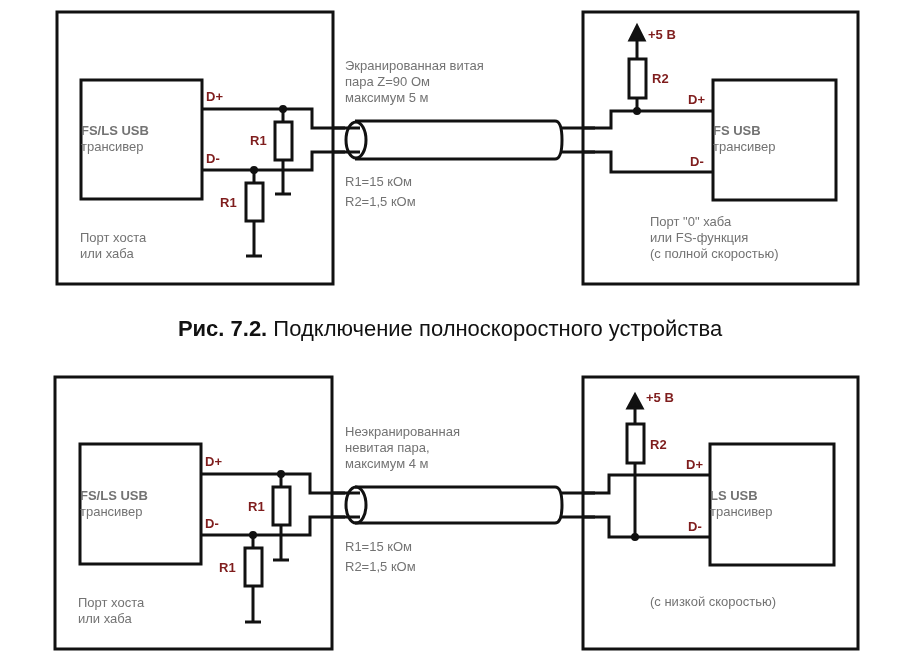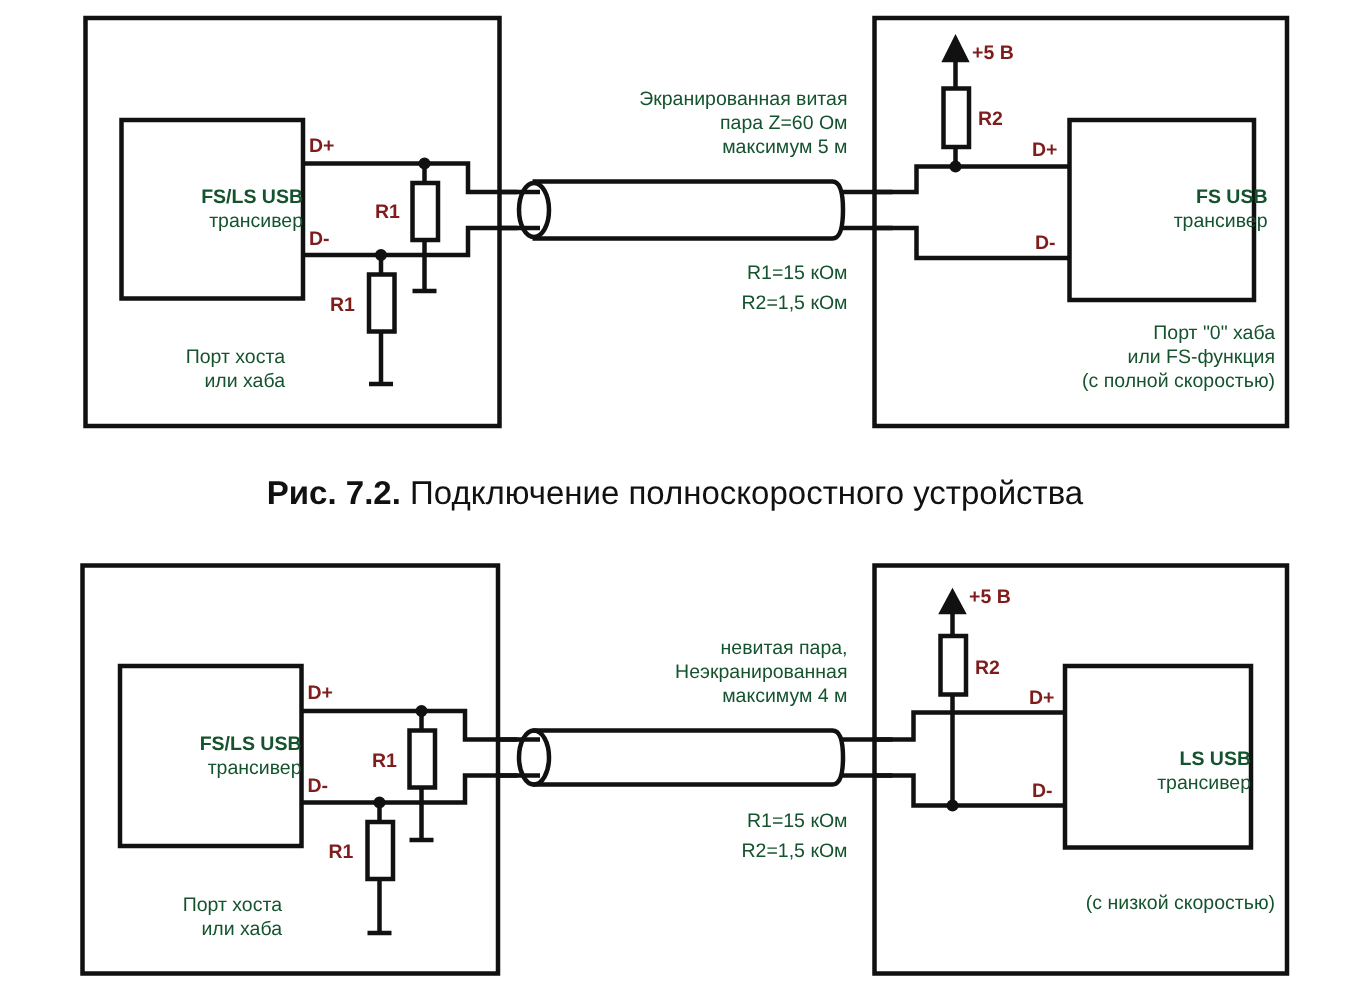--- a/index.html
+++ b/index.html
@@ -1,20 +1,20 @@
 <!DOCTYPE html>
 <html><head>
 <meta charset="utf-8">
 <style>
   html, body { margin:0; padding:0; background:#ffffff; }
   body { width:900px; height:669px; position:relative; overflow:hidden;
          font-family:"Liberation Sans", sans-serif; color:#111; }
   svg { position:absolute; left:0; top:0; }
   .t { position:absolute; font-family:"Liberation Sans", sans-serif; font-size:13px;
-       font-weight:bold; color:#14532d; text-align:right; line-height:16px; white-space:nowrap; }
+       font-weight:bold; color:#737373; text-align:left; line-height:16px; white-space:nowrap; }
   .lbl { position:absolute; font-family:"Liberation Sans", sans-serif; font-size:13px;
          font-weight:bold; color:#7f1d1d; white-space:nowrap; line-height:14px; }
   .caption { position:absolute; left:0; width:900px; top:316px; text-align:center;
              font-family:"Liberation Sans", sans-serif; font-size:22px; color:#111; }
   .caption b { font-weight:bold; }
 </style>
 </head>
 <body>
 
 <svg width="900" height="669" viewBox="0 0 900 669" fill="none" stroke="#111" stroke-width="3">
@@ -98,21 +98,21 @@
 <div class="lbl" style="left:206px;top:152px;">D-</div>
 <div class="lbl" style="left:250px;top:134px;">R1</div>
 <div class="lbl" style="left:220px;top:196px;">R1</div>
 <div class="t" style="left:80px;top:230px;width:110px;font-weight:normal;">
   <div>Порт хоста</div>
   <div>или хаба</div>
 </div>
 
 <div class="t" style="left:345px;top:58px;width:220px;font-weight:normal;">
   <div>Экранированная витая</div>
-  <div>пара Z=60 Ом</div>
+  <div>пара Z=90 Ом</div>
   <div>максимум 5 м</div>
 </div>
 <div class="t" style="left:345px;top:172px;width:220px;font-weight:normal;line-height:20px;">
   <div>R1=15 кОм</div>
   <div>R2=1,5 кОм</div>
 </div>
 
 <div class="lbl" style="left:648px;top:28px;">+5 В</div>
 <div class="lbl" style="left:652px;top:72px;">R2</div>
 <div class="lbl" style="left:688px;top:93px;">D+</div>
@@ -139,32 +139,32 @@
 <div class="lbl" style="left:205px;top:455px;">D+</div>
 <div class="lbl" style="left:205px;top:517px;">D-</div>
 <div class="lbl" style="left:248px;top:500px;">R1</div>
 <div class="lbl" style="left:219px;top:561px;">R1</div>
 <div class="t" style="left:78px;top:595px;width:110px;font-weight:normal;">
   <div>Порт хоста</div>
   <div>или хаба</div>
 </div>
 
 <div class="t" style="left:345px;top:424px;width:220px;font-weight:normal;">
+  <div>Неэкранированная</div>
   <div>невитая пара,</div>
-  <div>Неэкранированная</div>
   <div>максимум 4 м</div>
 </div>
 <div class="t" style="left:345px;top:537px;width:220px;font-weight:normal;line-height:20px;">
   <div>R1=15 кОм</div>
   <div>R2=1,5 кОм</div>
 </div>
 
 <div class="lbl" style="left:646px;top:391px;">+5 В</div>
 <div class="lbl" style="left:650px;top:438px;">R2</div>
 <div class="lbl" style="left:686px;top:458px;">D+</div>
 <div class="lbl" style="left:688px;top:520px;">D-</div>
-<div class="t" style="left:710px;top:488px;width:124px;margin-top:10px;">
+<div class="t" style="left:710px;top:488px;width:124px;">
   <div>LS USB</div>
   <div style="font-weight:normal">трансивер</div>
 </div>
 <div class="t" style="left:650px;top:594px;width:200px;font-weight:normal;">
   <div>(с низкой скоростью)</div>
 </div>
 
 </body></html>

